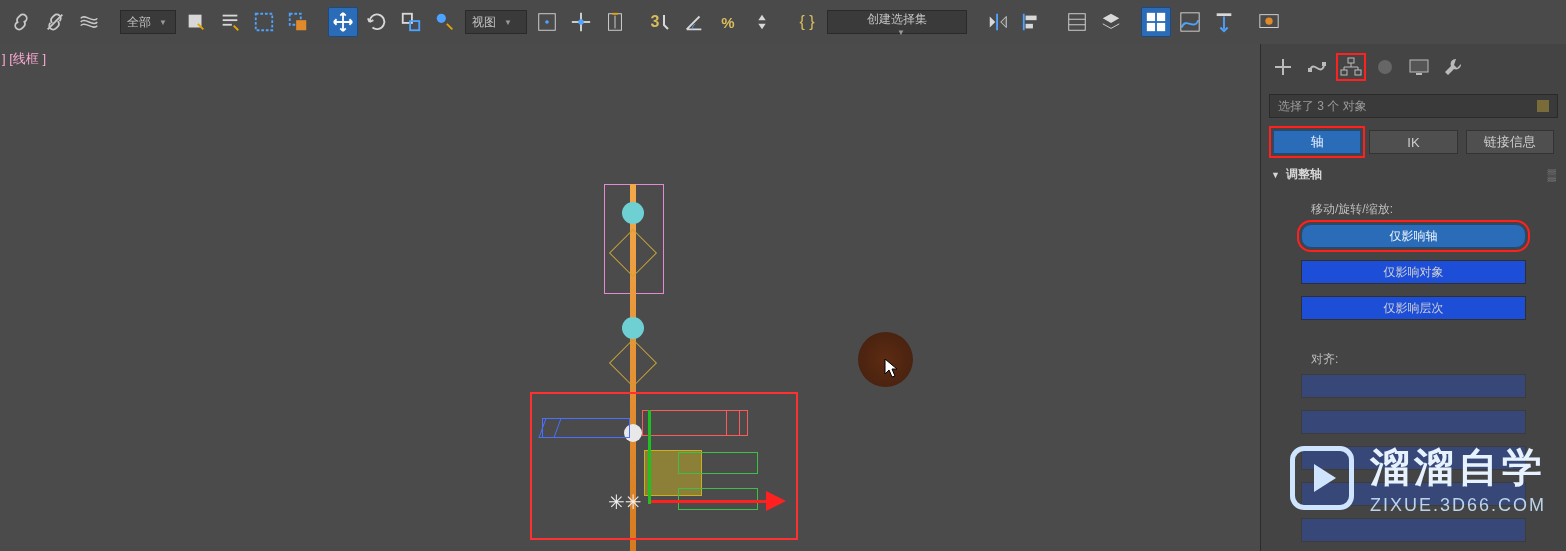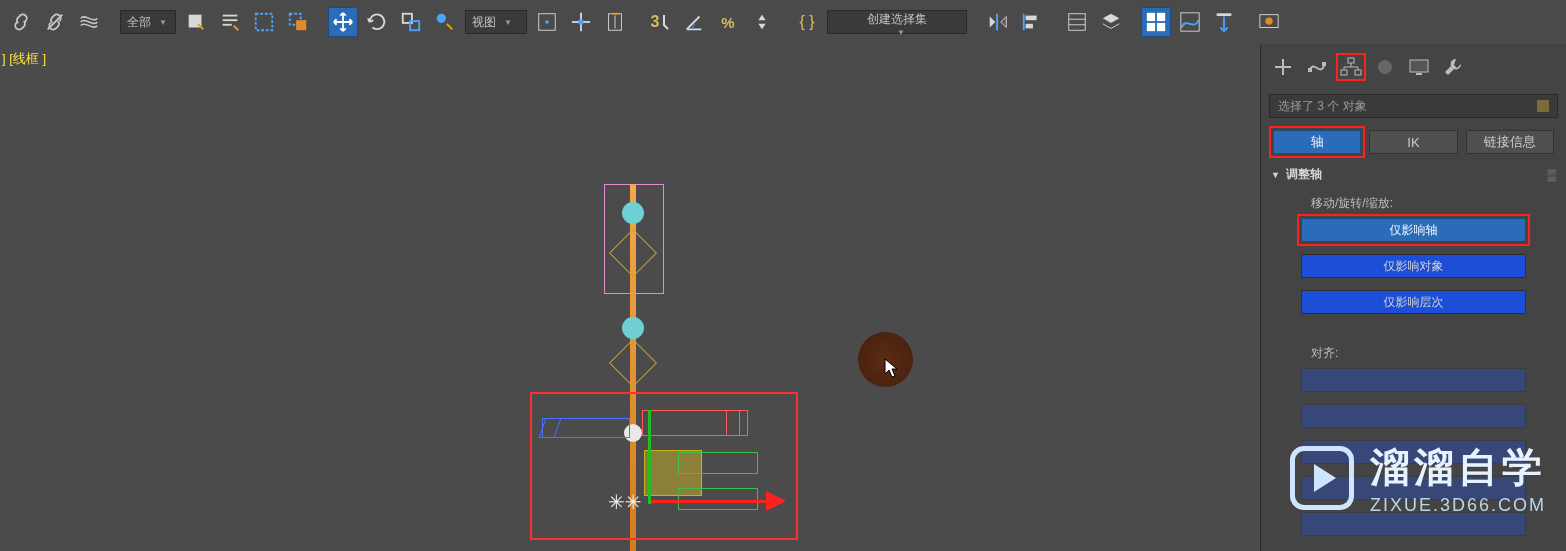--- a/index.html
+++ b/index.html
@@ -37,21 +37,21 @@
   .tb-drop.big { width:140px; justify-content:space-between;flex-direction:column;}
   .icon-svg { width:22px; height:22px; }
 
   
   .viewport {
     position:absolute; left:0; top:44px; right:306px; bottom:0;
     background:#4b4b4b;
   }
   .vp-label {
     position:absolute; left:2px; top:6px;
-    color:#fde047; font-size:13px;
+    color:#f9a8d4; font-size:13px;
   }
 
   
   .scene { position:absolute; left:530px; top:140px; width:310px; height:380px; }
   .red-box1 { position:absolute; border:2px solid #ff3030; }
   .pink-box { position:absolute; border:1px solid #e28bd0; }
   .spine-line { position:absolute; width:6px; background:linear-gradient(#f3a84a,#d67a1f); }
   .circ { position:absolute; border-radius:50%; }
   .diamond { position:absolute; transform:rotate(45deg); border:1px solid #c6a23a; }
   .wire-box { position:absolute; border:1px solid; }
@@ -101,26 +101,26 @@
     border:1px solid #1e4a7d; cursor:pointer; font-size:13px;
   }
   .rp-btn.grey { background:#4f4f4f; border-color:#333; color:#ccc;}
   .rp-btn.red-outline { outline:2px solid #ff2020; outline-offset:2px;}
   .rp-section-hd {
     display:flex; align-items:center; padding:4px 10px; color:#d6d6d6;
     font-weight:bold;
   }
   .rp-section-hd .tri { font-size:9px; margin-right:6px;}
   .rp-section-hd .dots { margin-left:auto; opacity:.5;}
-  .rp-sub { padding-left:50px; color:#bebebe; margin-top:8px; }
+  .rp-sub { padding-left:50px; color:#bebebe; margin-top:14px; }
   .rp-widebtn {
     margin:6px 40px; height:24px; display:flex;align-items:center;justify-content:center;
     border:1px solid #2f2f2f; background:#1d4ed8; color:#d0d0d0; cursor:pointer;
   }
-  .rp-widebtn.active { background:#2b6cb8; color:#eef5ff; border-color:#1e4a7d;}
+  .rp-widebtn.active { background:#2b6cb8; color:#eef5ff; border-color:#1e4a7d;border-radius:10px;}
   .rp-widebtn.red-outline { outline:2px solid #ff2020; outline-offset:2px;}
 
   
   .watermark {
     position:absolute; right:20px; bottom:35px; display:flex; align-items:center;
     color:#e6f2ff; pointer-events:none;
   }
   .watermark .play {
     width:64px;height:64px;border:5px solid #cfe5ff;border-radius:14px;
     display:flex;align-items:center;justify-content:center;margin-right:16px;

